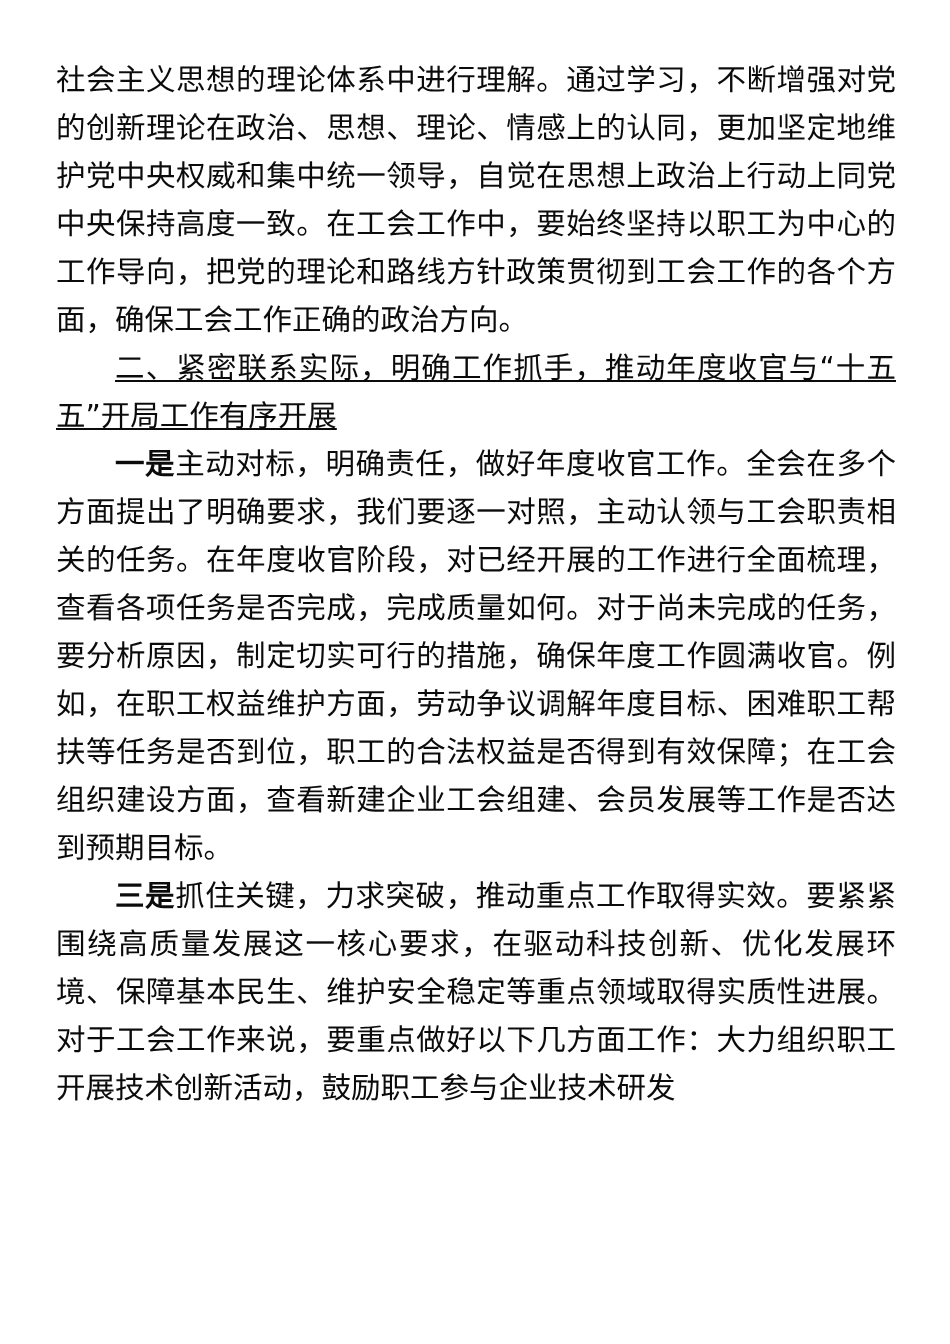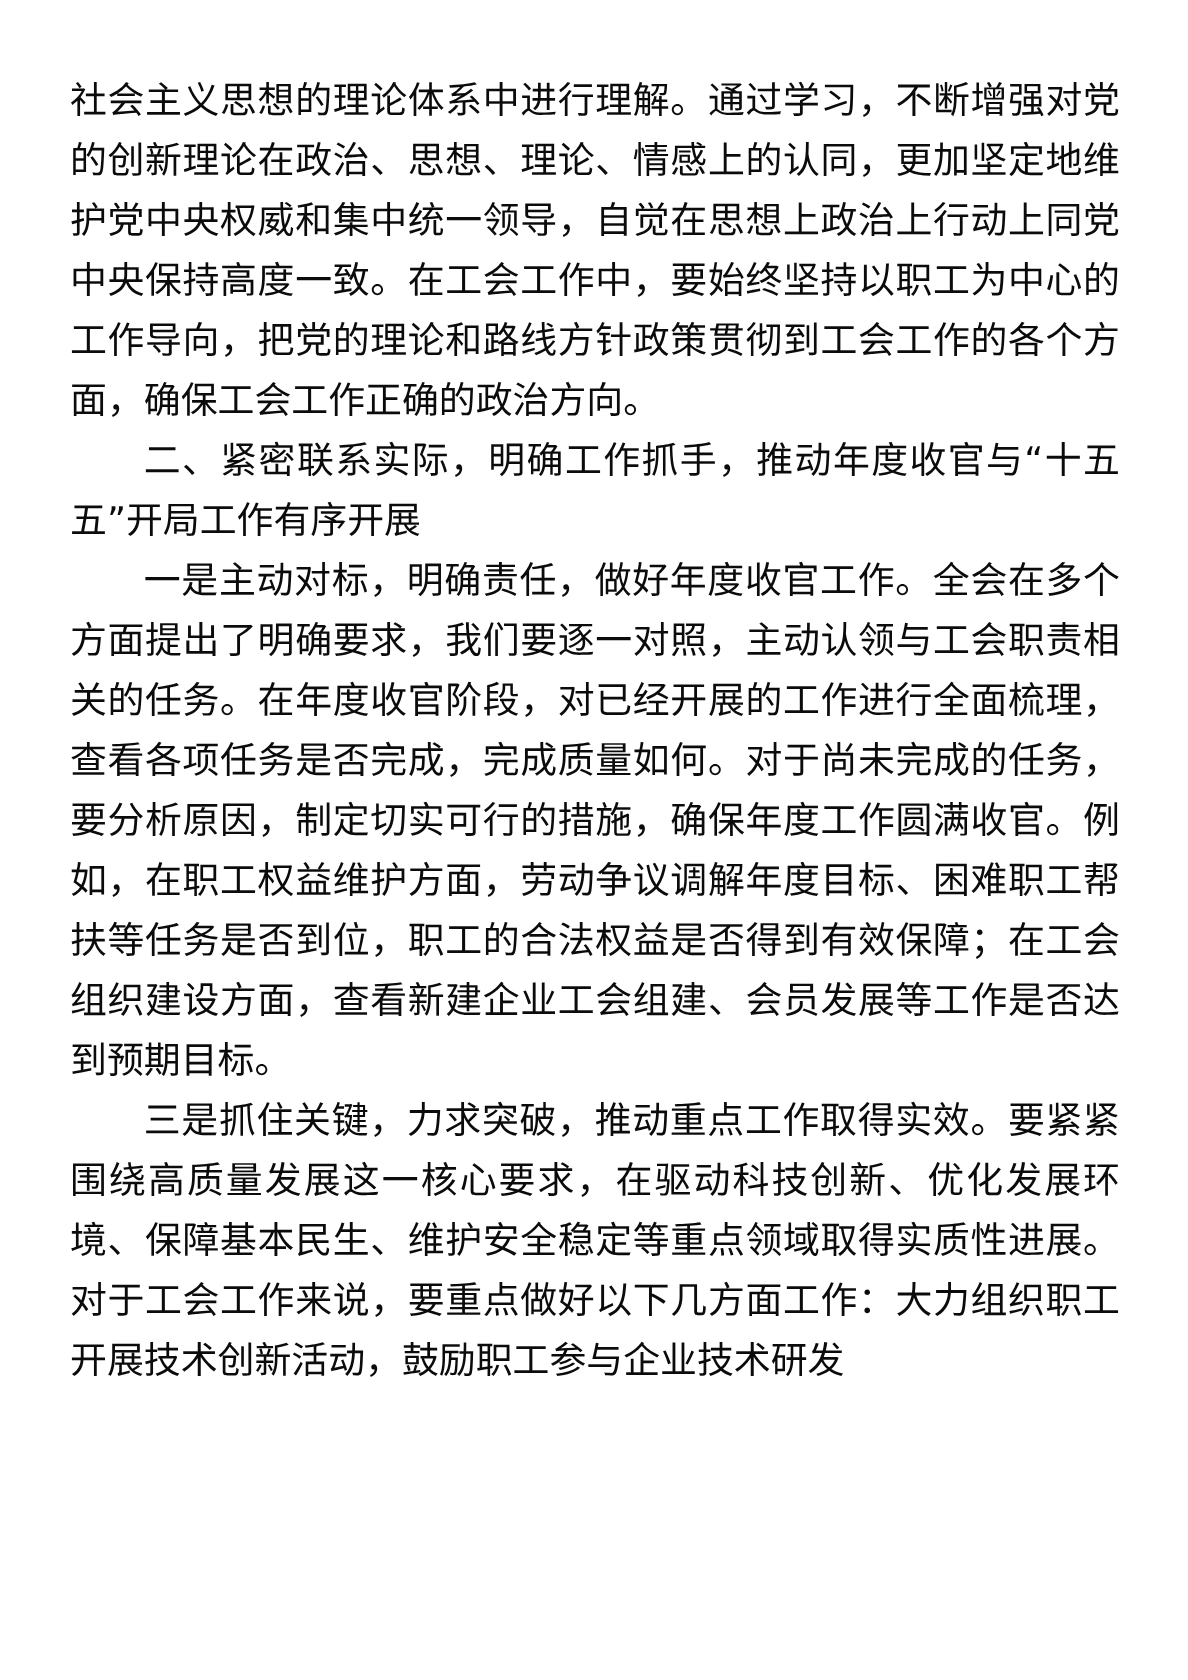--- a/index.html
+++ b/index.html
@@ -51,25 +51,26 @@
 
   
   .para.indent {
     text-indent: 2em;
   }
 
   
   .para.heading {
     text-indent: 2em;
     font-weight: 400;
+    text-decoration: underline;
   }
 
   
   .lead {
-    font-weight: 400;
+    font-weight: 700;
   }
 </style>
 </head>
 <body>
 
 <div id="page">
   <div class="doc-body">
 
     <p class="para cont">
       <span>社会主义思想的理论体系中进行理解。通过学习，不断增强对党的创新理论在政治、思想、理论、情感上的认同，更加坚定地维护党中央权威和集中统一领导，自觉在思想上政治上行动上同党中央保持高度一致。在工会工作中，要始终坚持以职工为中心的工作导向，把党的理论和路线方针政策贯彻到工会工作的各个方面，确保工会工作正确的政治方向。</span>

